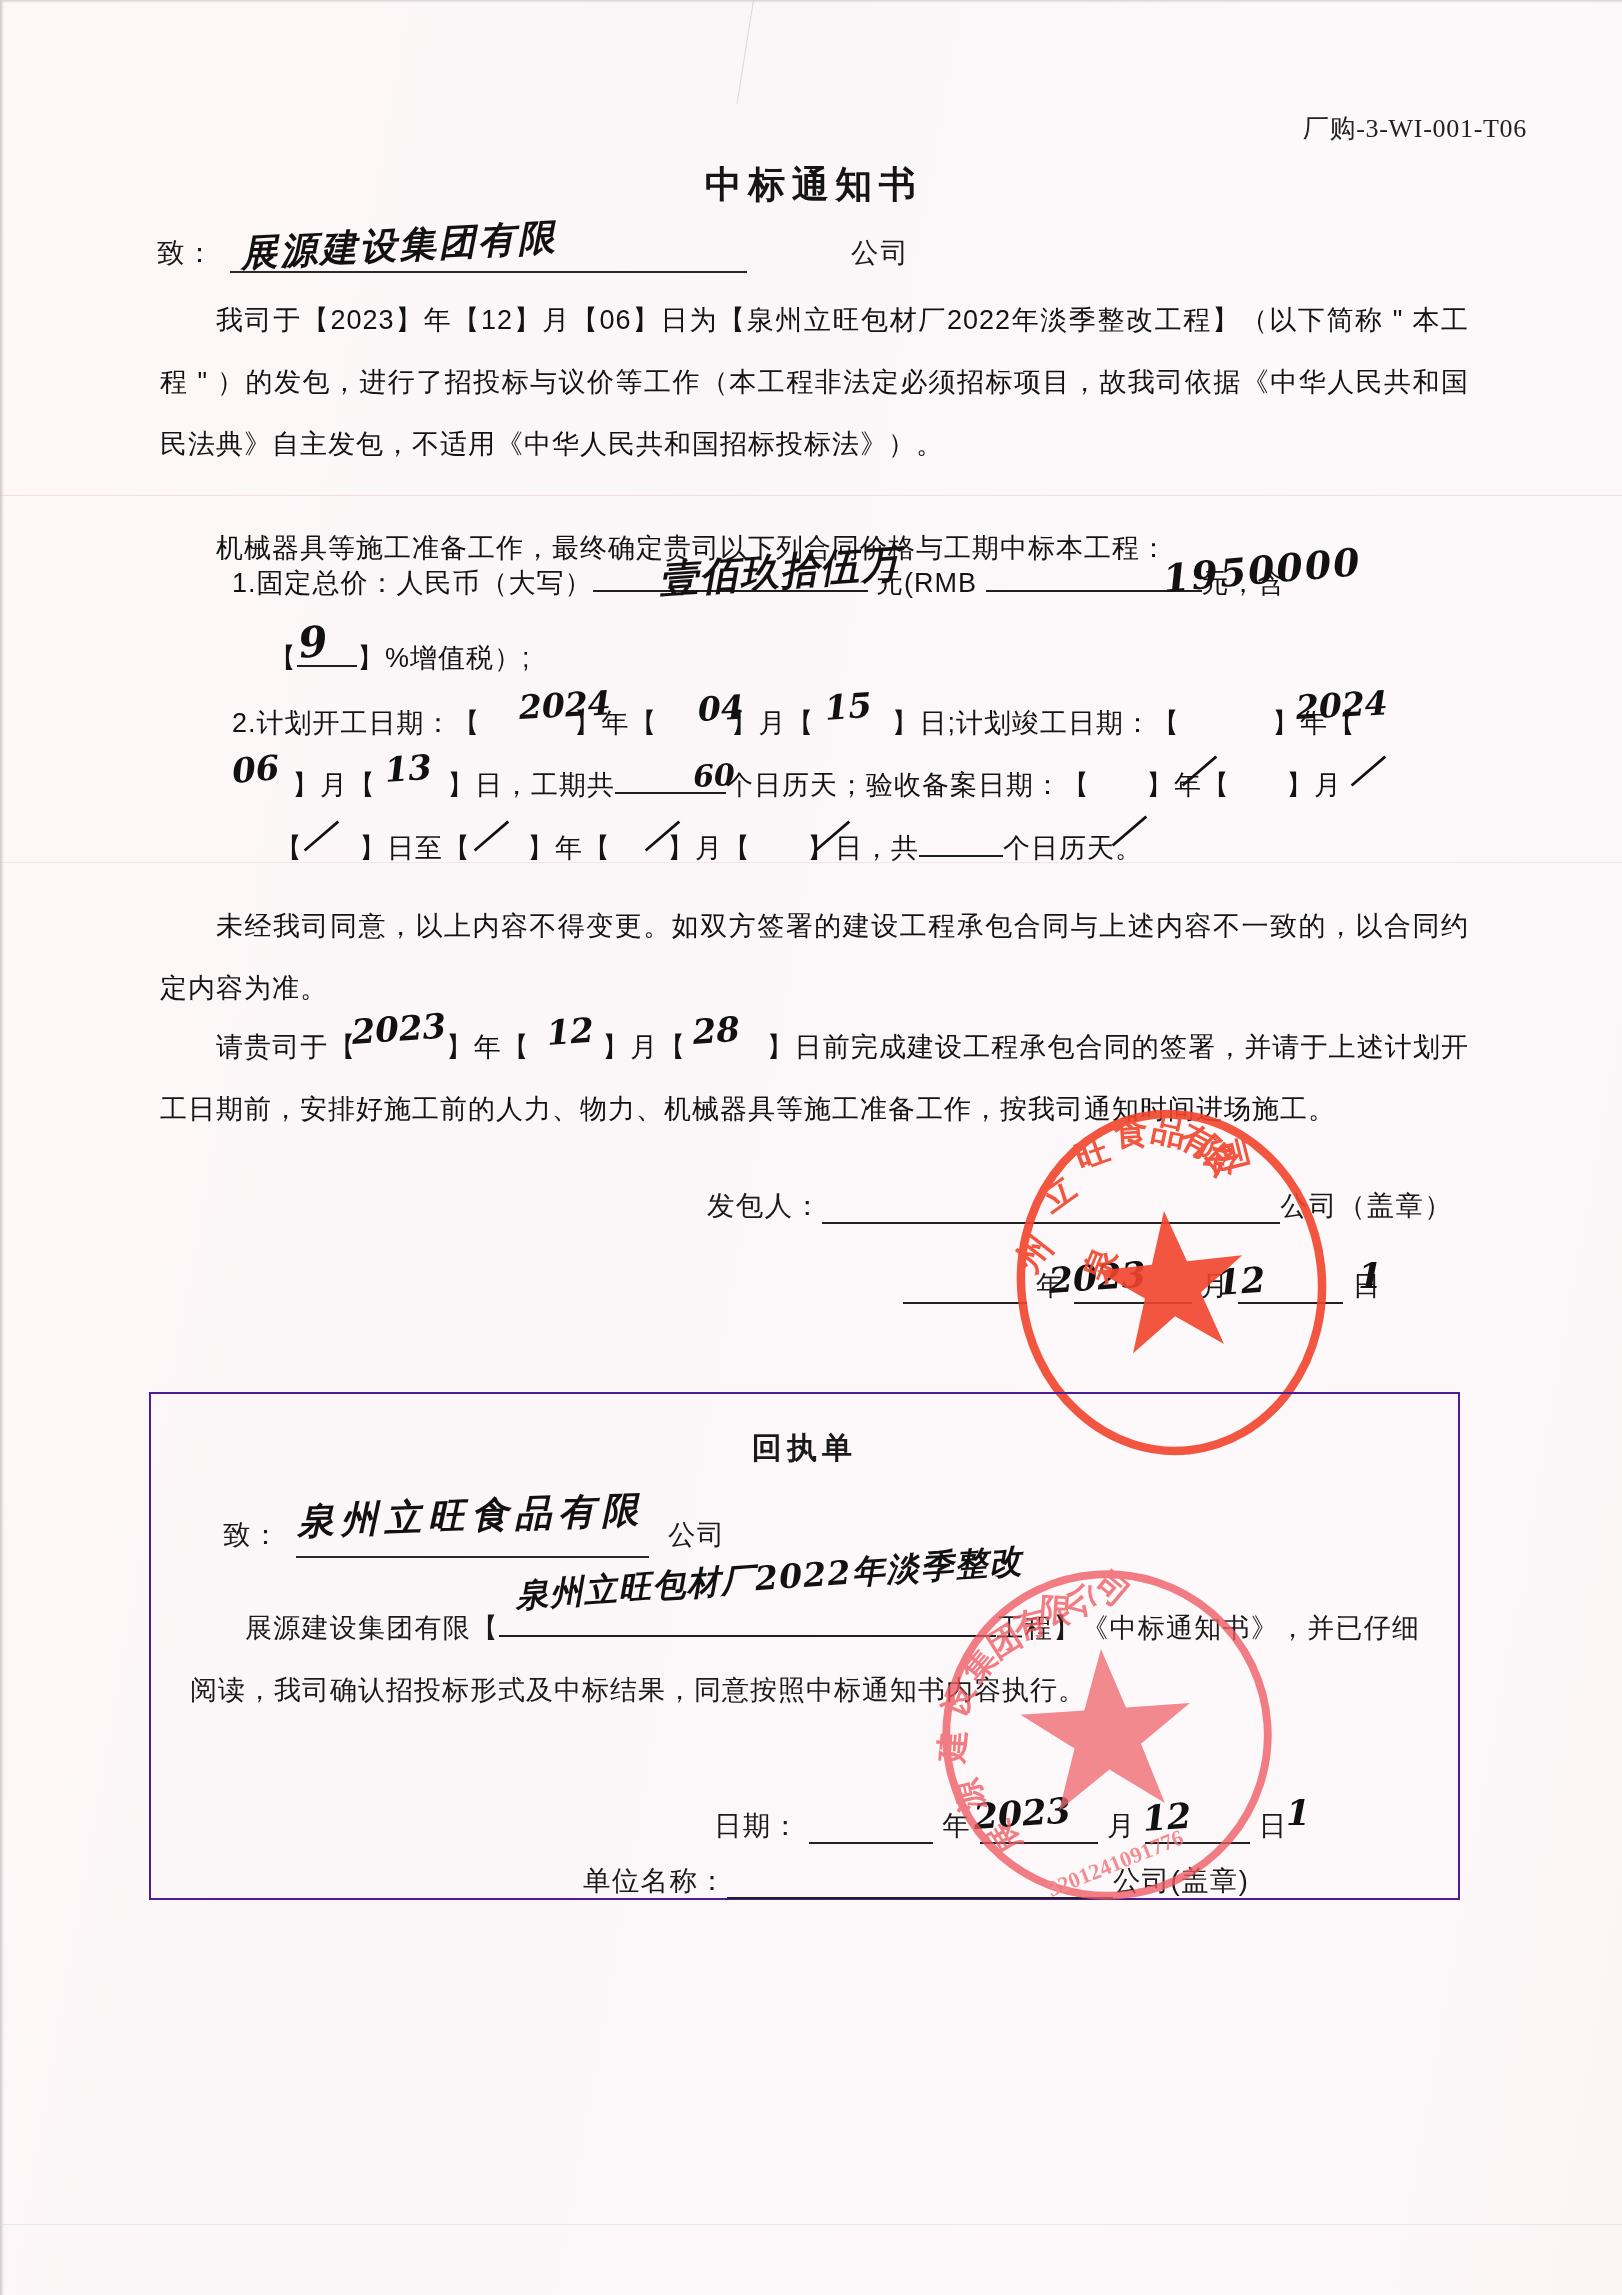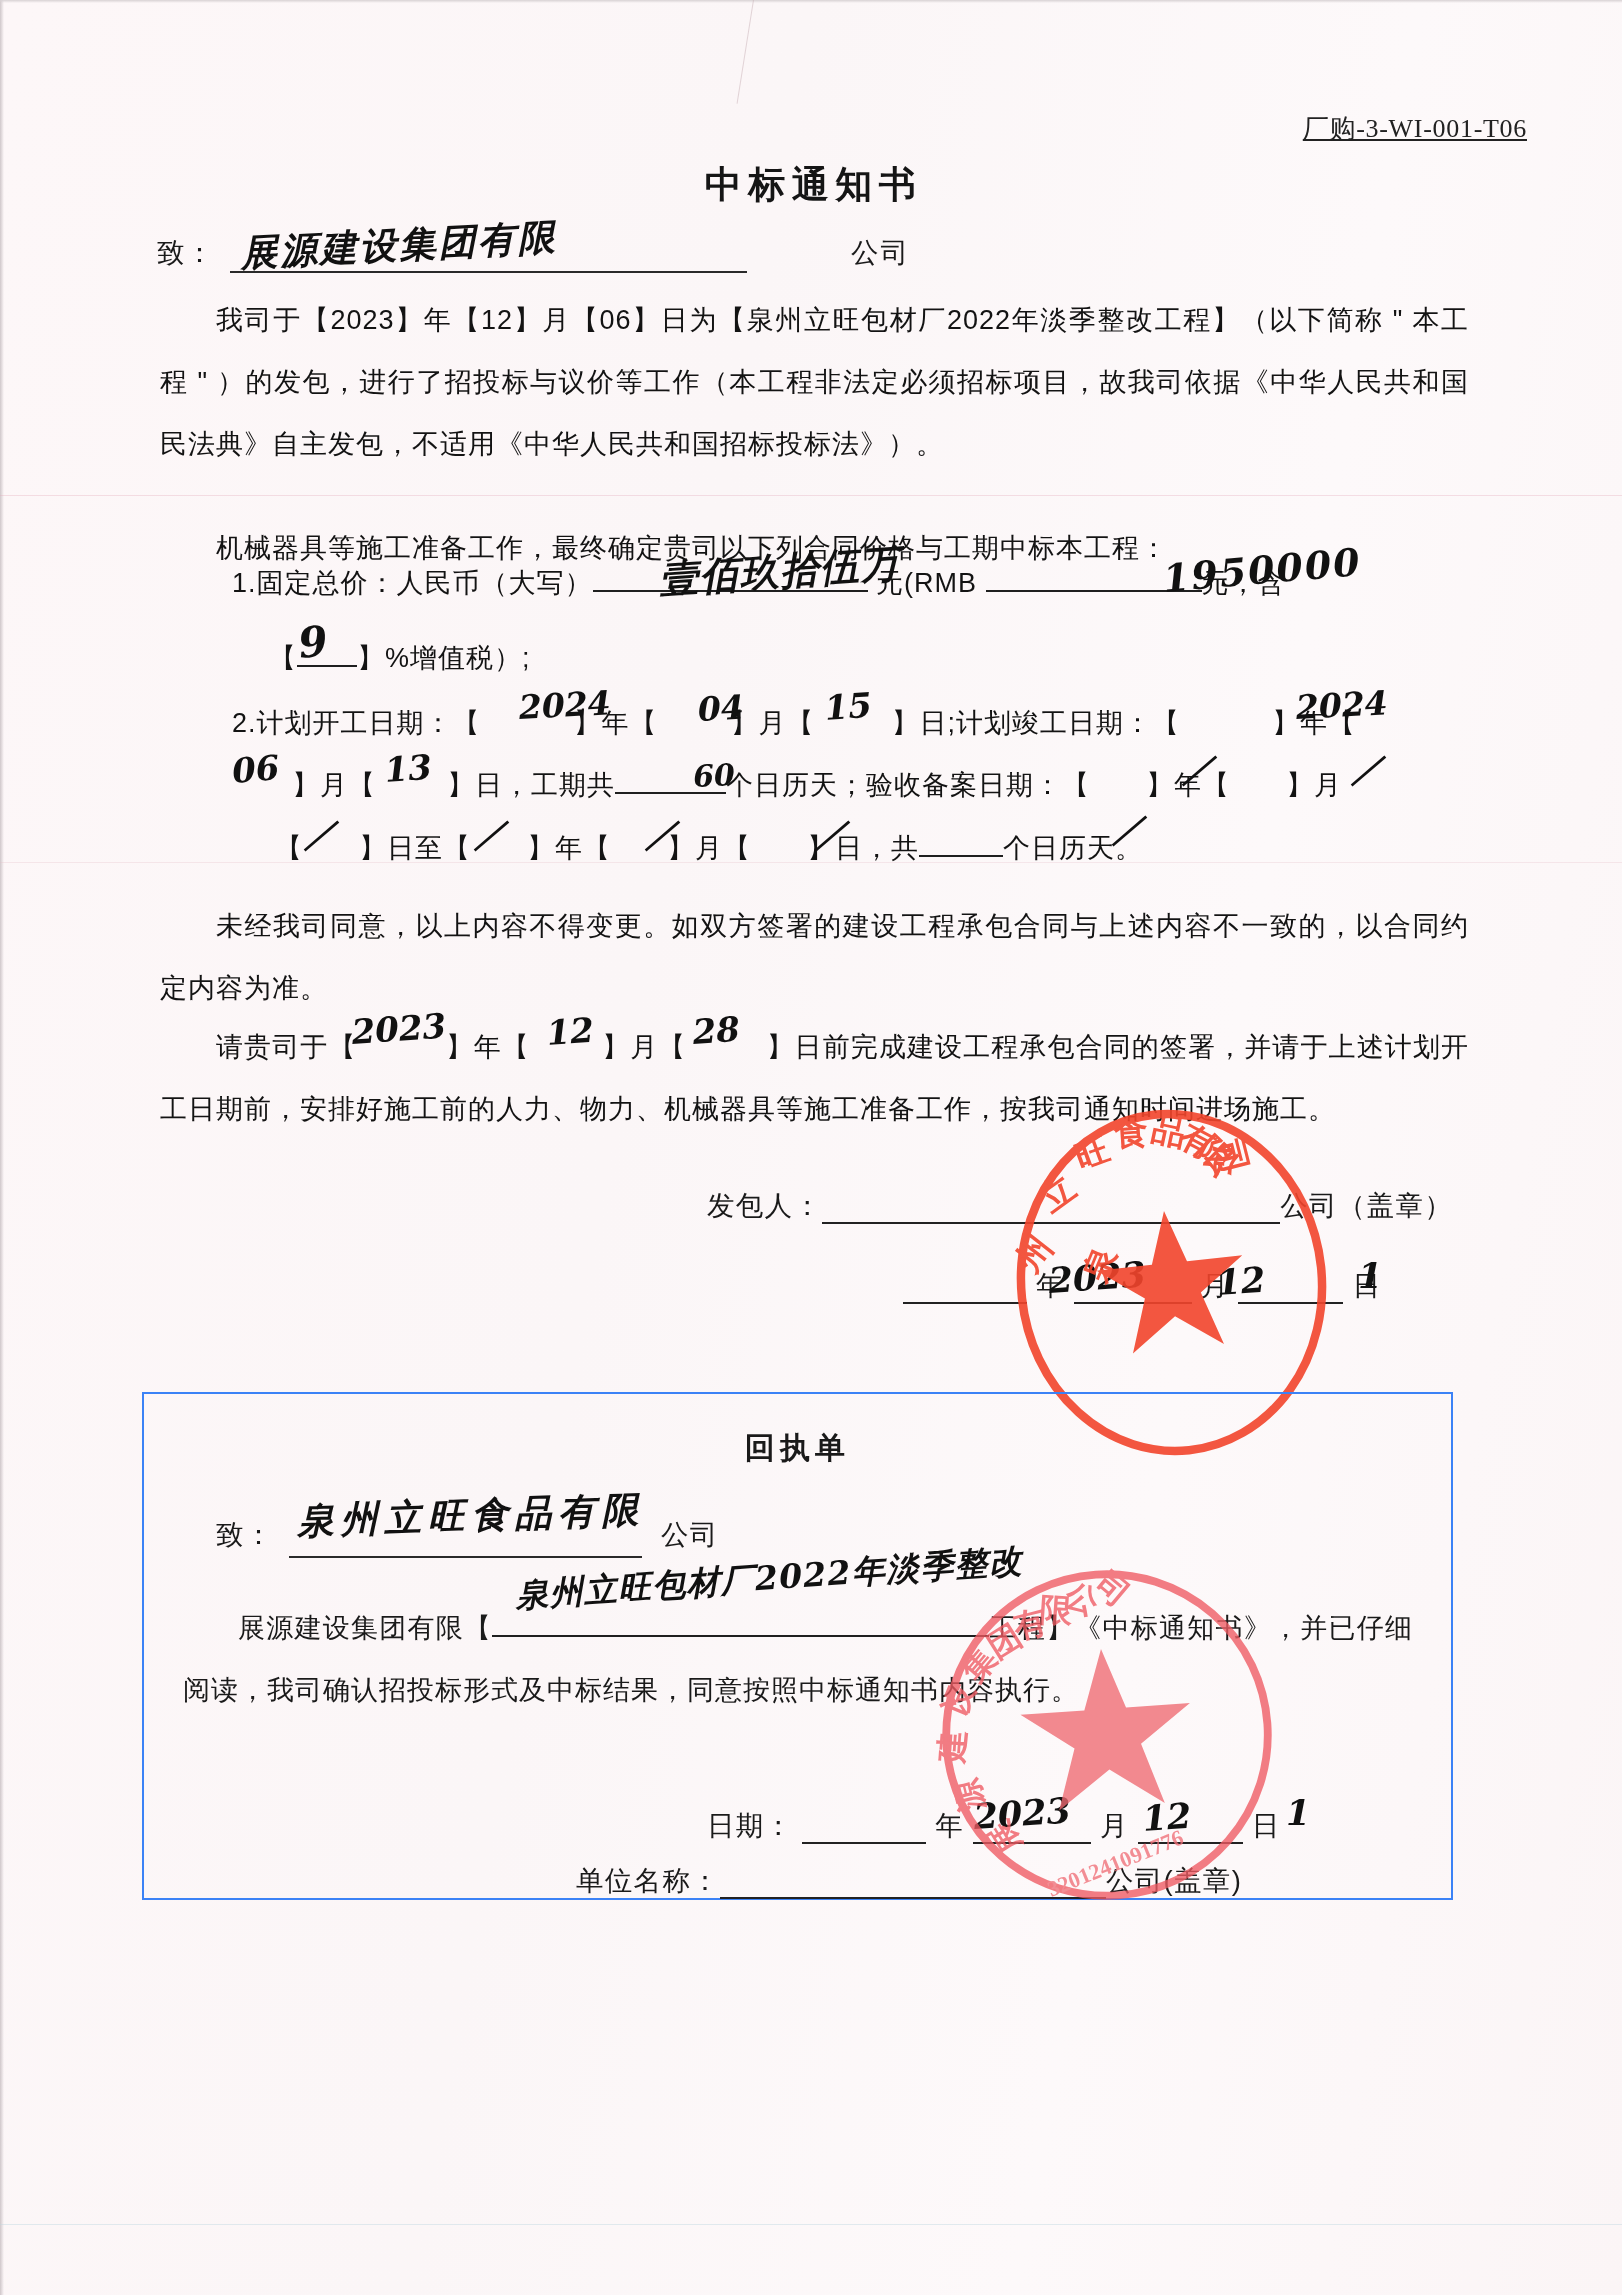--- a/index.html
+++ b/index.html
@@ -21,21 +21,21 @@
   .edge-left{position:absolute;left:0;top:0;bottom:0;width:3.9px;background:linear-gradient(90deg,#cfc7ca,rgba(255,255,255,0));}
   .edge-top{position:absolute;left:0;right:0;top:0;height:3.3px;background:linear-gradient(180deg,#d8d2d4,rgba(255,255,255,0));}
   .crease{position:absolute;width:1.3px;background:rgba(200,175,182,.5);transform-origin:top;}
 
   #sheet{position:absolute;inset:0;}
 
   
   .docnum{
     position:absolute;right:96px;top:111px;
     font-family:"Liberation Serif","DejaVu Serif",serif;
-    font-size:26px;letter-spacing:0.7px;color:#222;text-decoration:underline;
+    font-size:26px;letter-spacing:0.7px;color:#222;
   }
   .title{
     position:absolute;left:4px;right:0;top:160px;text-align:center;
     font-size:37px;font-weight:bold;letter-spacing:6.5px;color:#151515;
   }
   .to-row{position:absolute;left:157px;top:230px;width:1309px;height:46px;}
   .to-label{position:absolute;left:0;top:5.2px;font-size:27.5px;letter-spacing:1.3px;}
   .to-line{
     position:absolute;left:73px;top:41px;width:517px;height:2px;background:#2a2a2a;
   }
@@ -63,22 +63,22 @@
     color:#111;
     font-style:italic;
     font-weight:bold;
     position:absolute;
     white-space:nowrap;
     transform-origin:left bottom;
   }
 
   
   #receipt{
-    position:absolute;left:142px;top:1392px;width:1307px;height:504px;
-    border:2px solid #3b82f6;background:transparent;
+    position:absolute;left:149px;top:1392px;width:1307px;height:504px;
+    border:2px solid #4c1d95;background:transparent;
   }
   .r-title{position:absolute;left:0;right:0;top:34px;text-align:center;font-size:30px;font-weight:bold;letter-spacing:5.2px;}
   .r-to{position:absolute;left:72px;top:123px;font-size:27.5px;letter-spacing:1.3px;}
   .r-to-line{position:absolute;left:145px;top:162px;width:353px;height:2px;background:#2a2a2a;}
   .r-to-suffix{position:absolute;left:517px;top:123px;font-size:27.5px;letter-spacing:1.3px;}
   .r-para{position:absolute;left:39px;top:203px;width:1230px;font-size:27px;line-height:62px;letter-spacing:1px;text-indent:55px;text-align:justify;}
   .r-sign{position:absolute;left:432px;top:386px;width:844px;}
   .r-sign-row{position:relative;height:55px;font-size:27.5px;letter-spacing:1.3px;}
 
   

